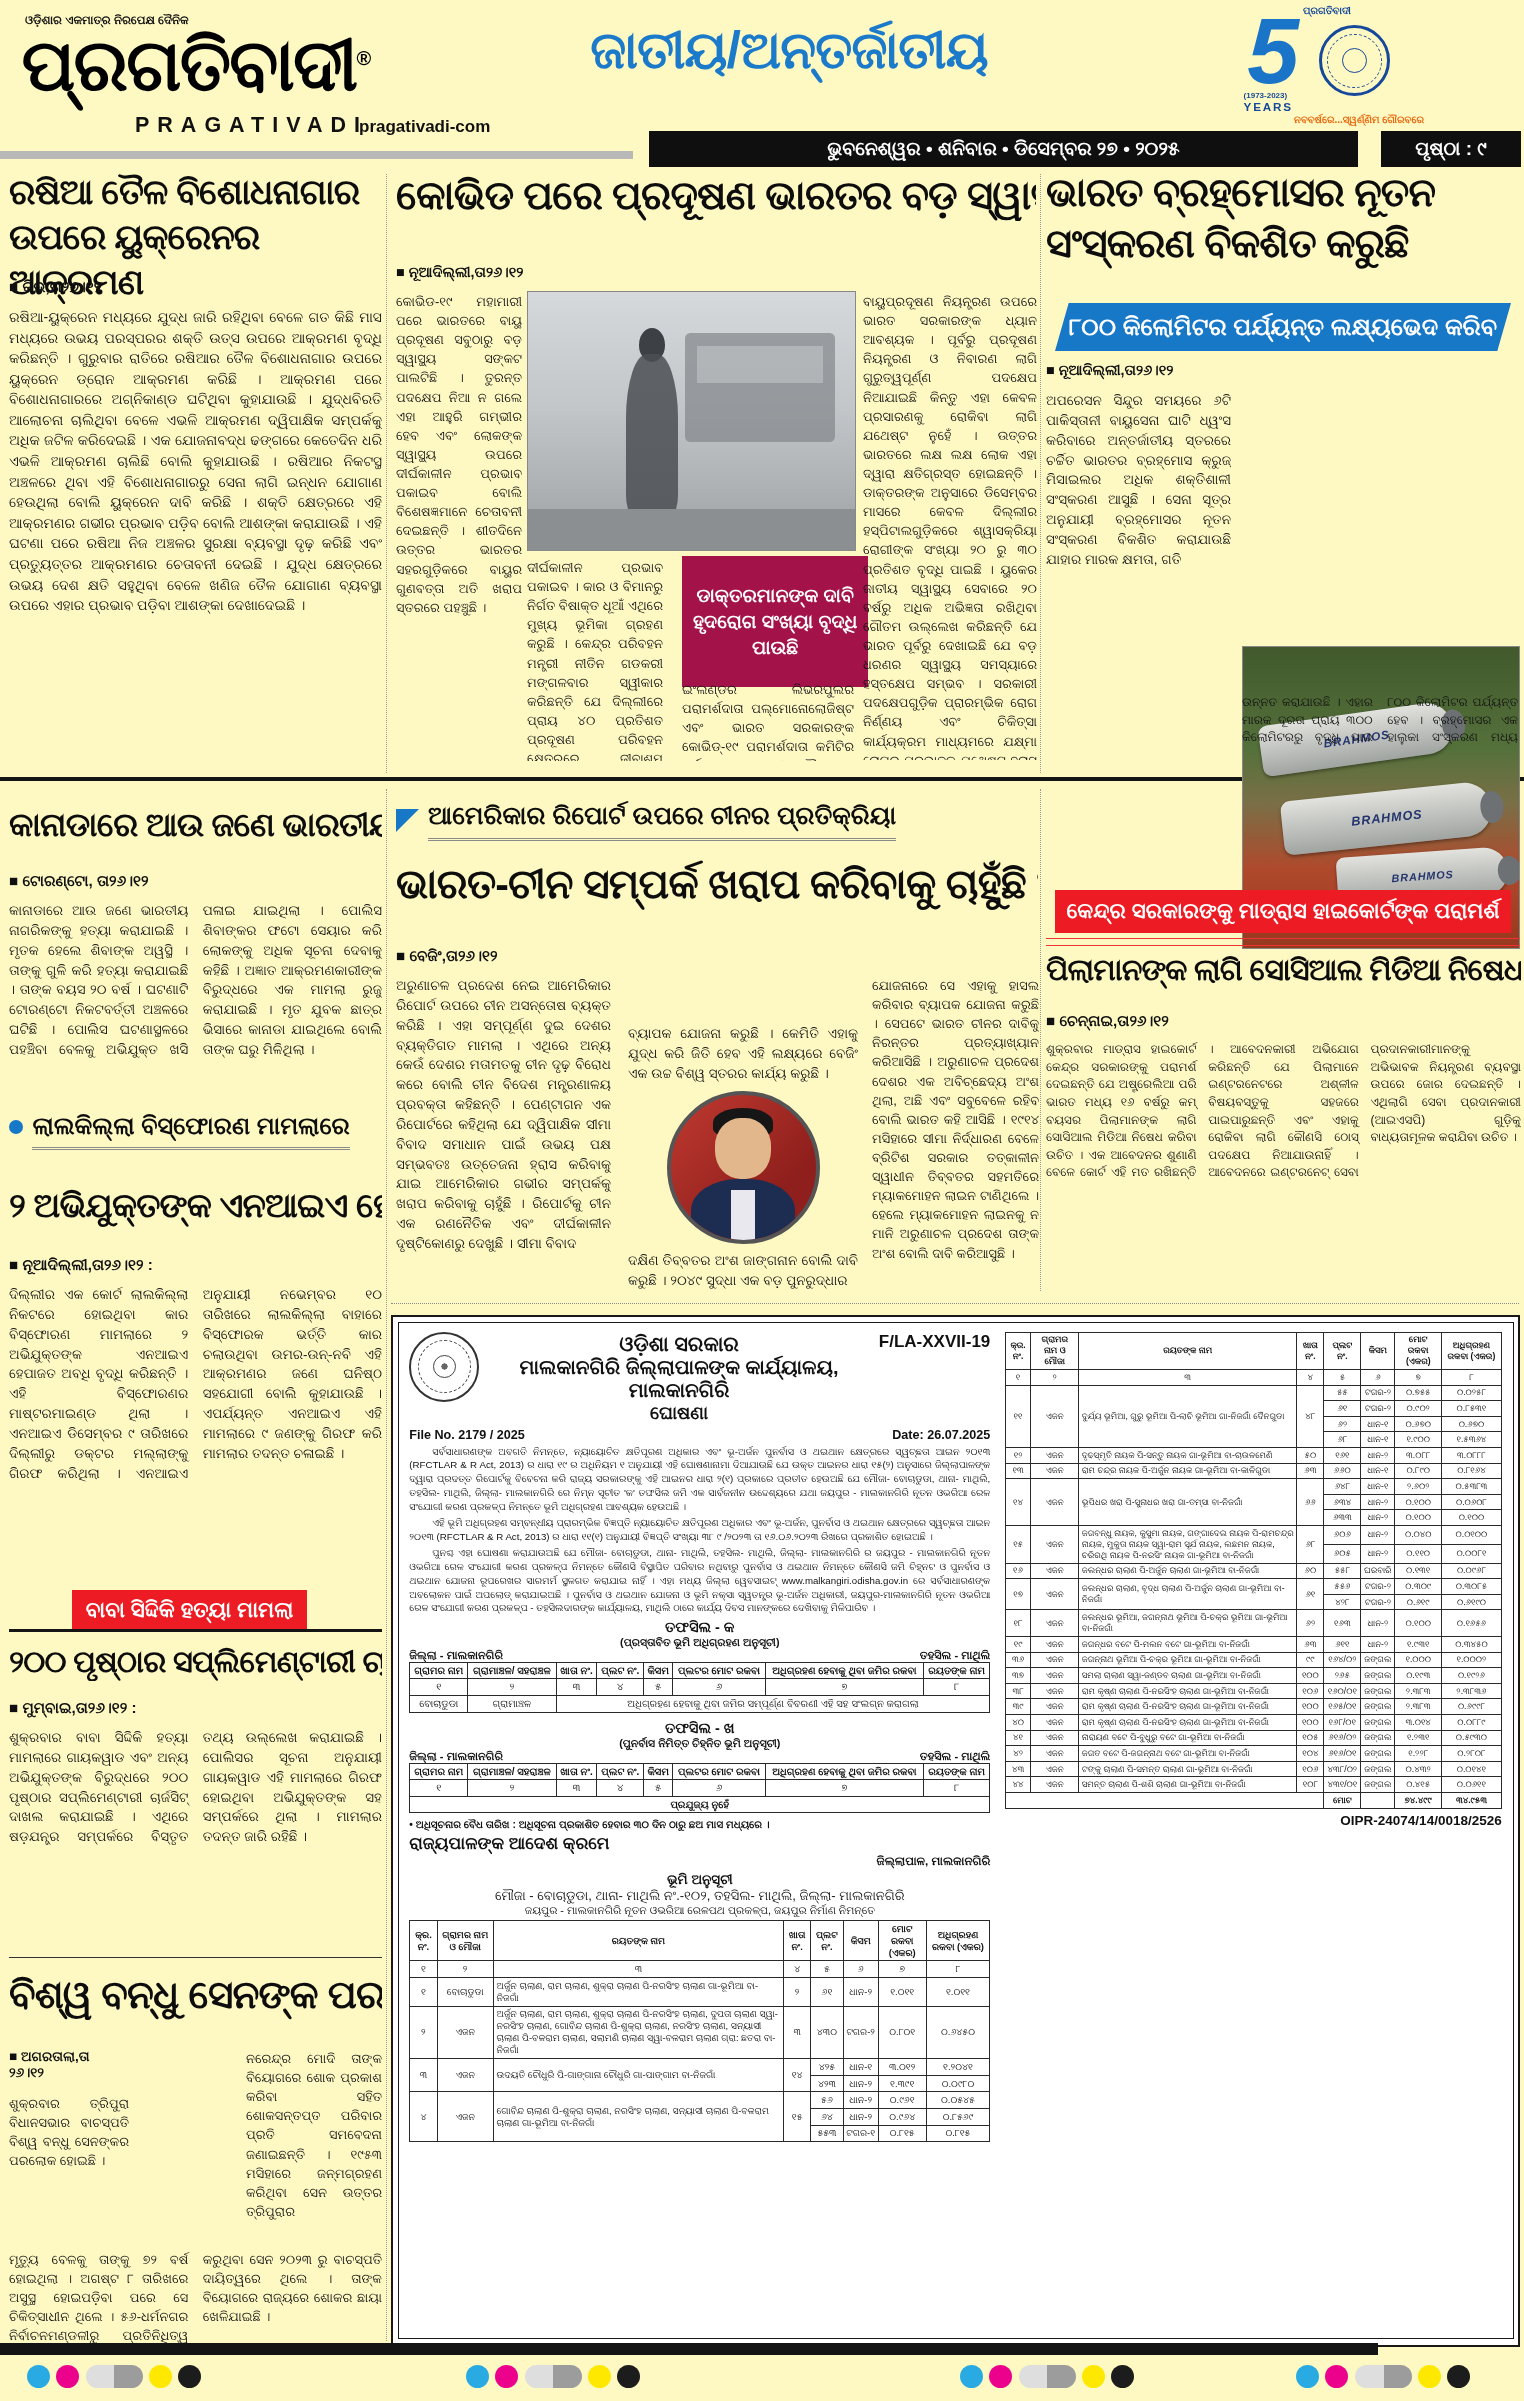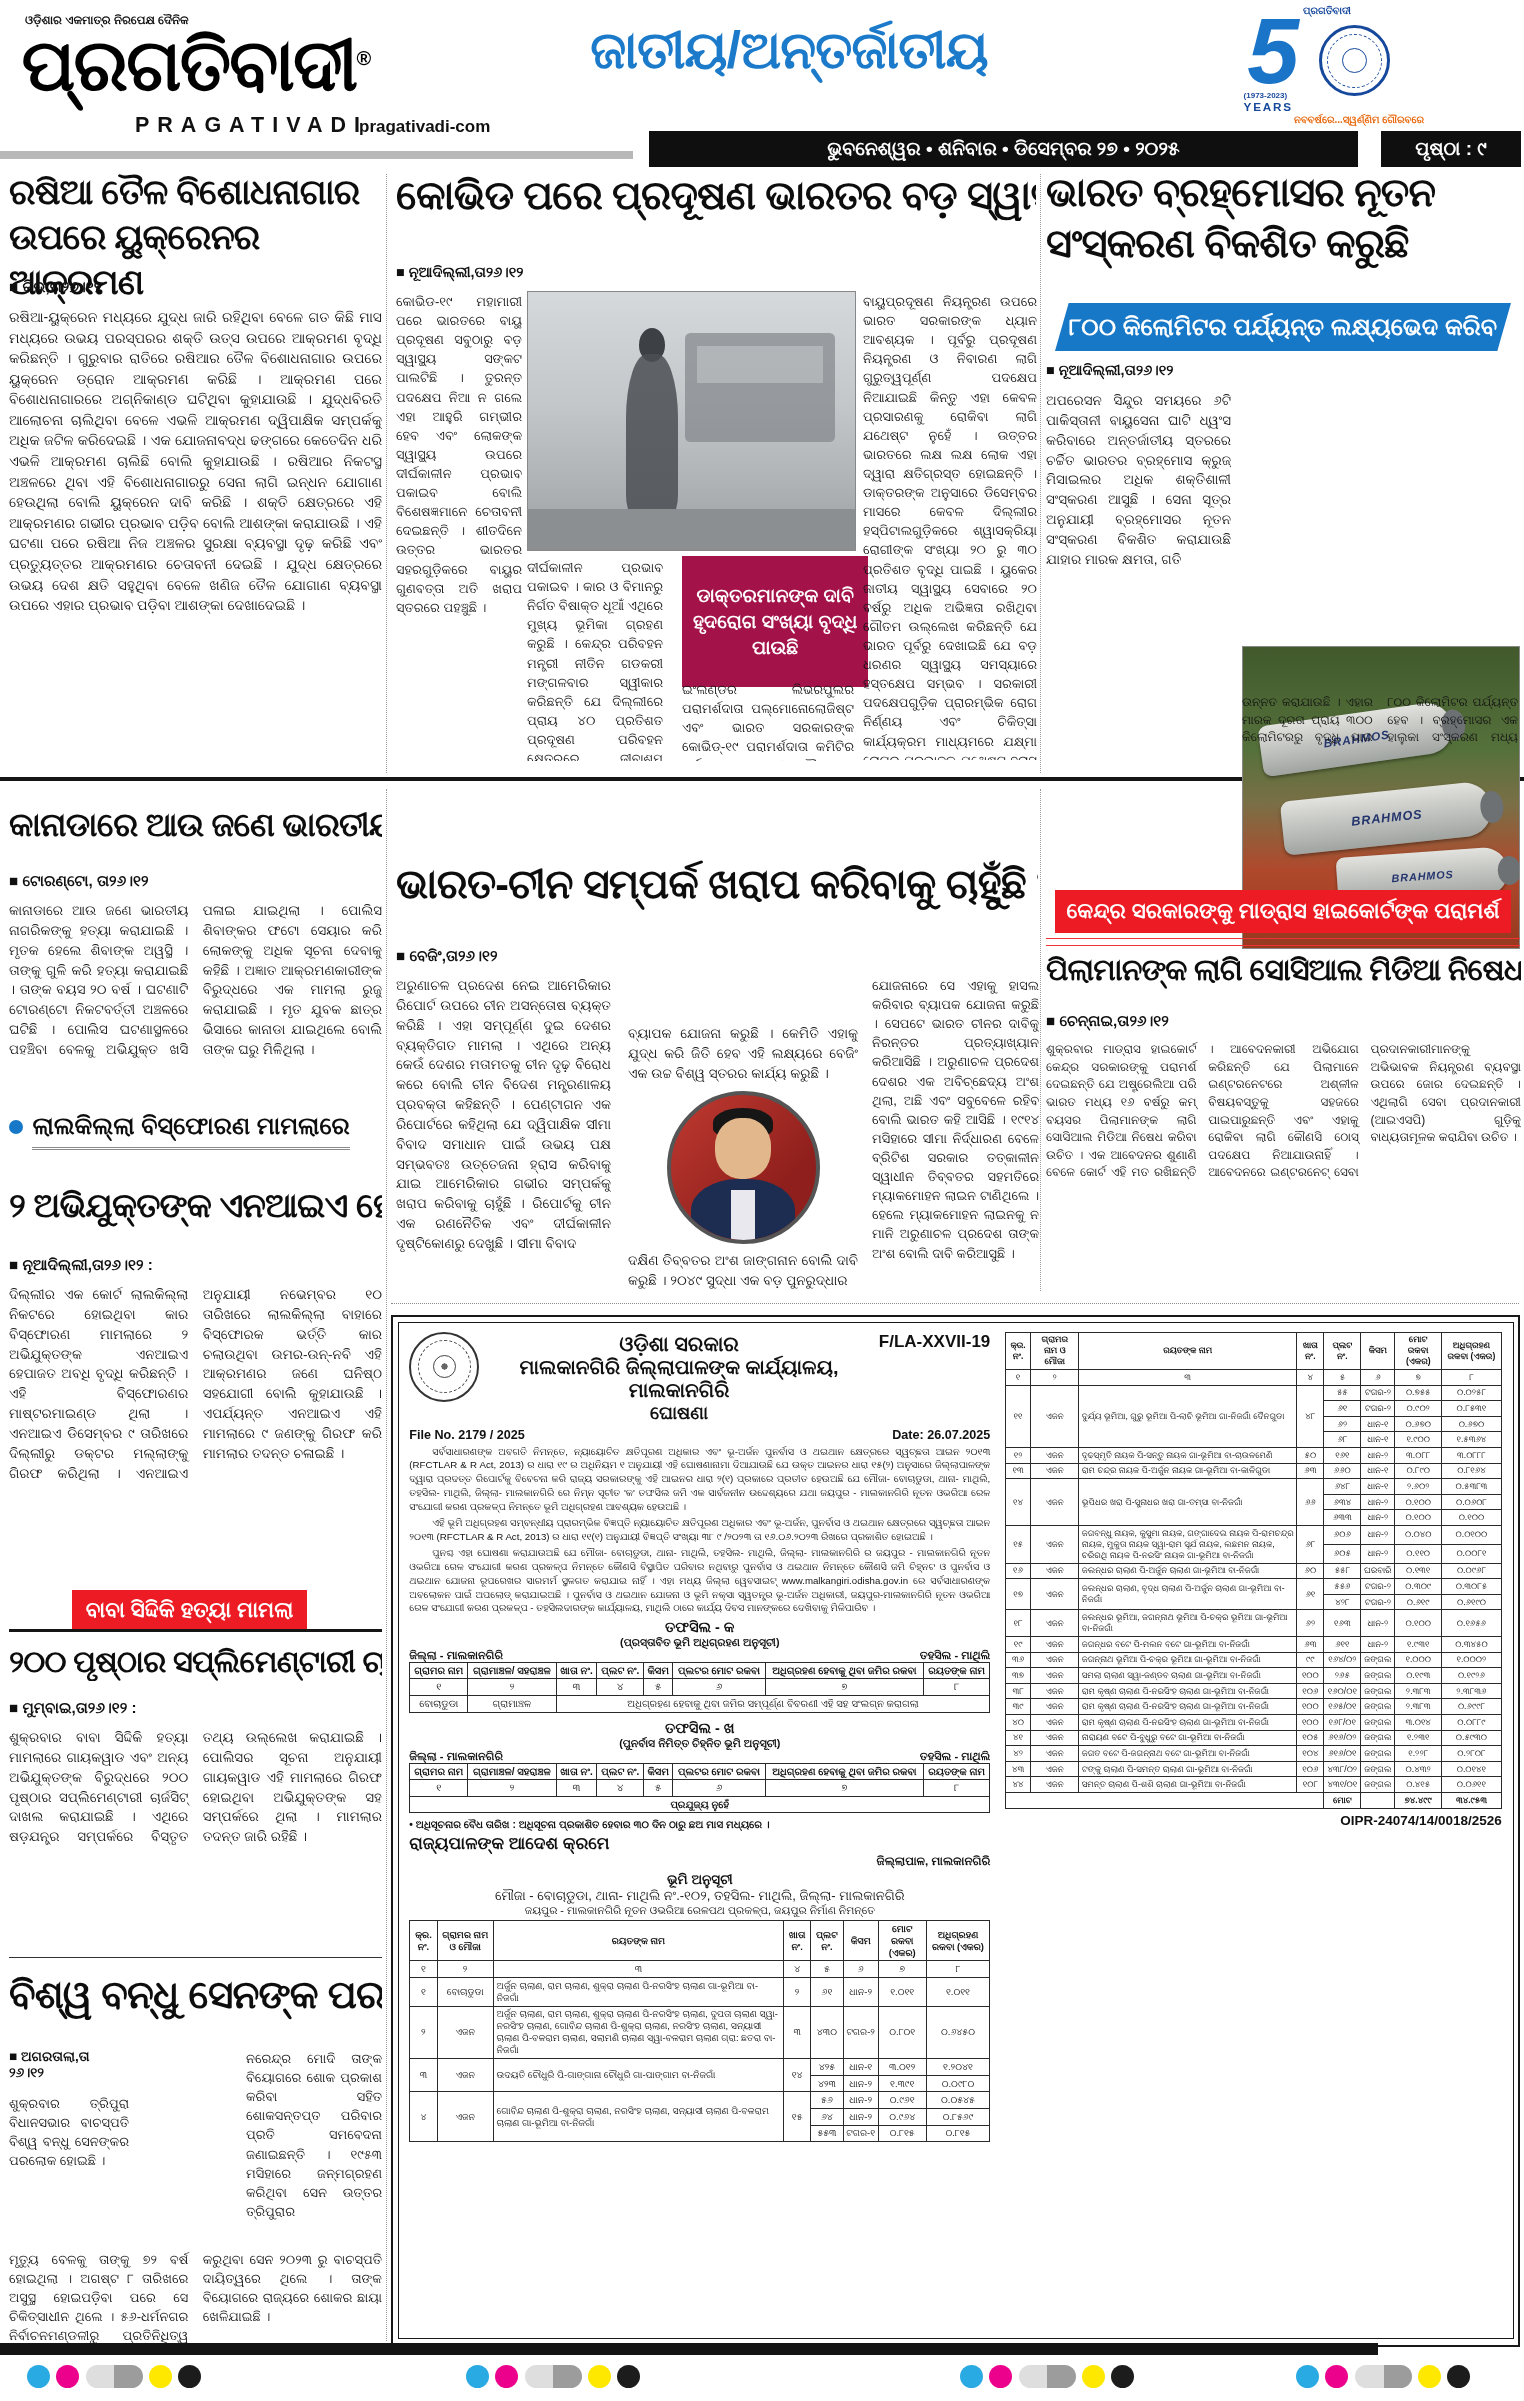--- a/index.html
+++ b/index.html
@@ -1,16 +1,16 @@
 <!DOCTYPE html>
 <html style="font-size:14.4px"><head>
 <meta charset="utf-8">
 <style>
   html,body{margin:0;padding:0;background:#e9e9e6;}
-  #page{position:relative;width:1525px;height:2401px;background:#ffffff;overflow:hidden;
+  #page{position:relative;width:1525px;height:2401px;background:#fef9c3;overflow:hidden;
         font-family:"Liberation Sans",sans-serif;color:#111;}
   .abs{position:absolute;}
   .hl{font-weight:900;color:#0d0d0d;letter-spacing:-0.9px;line-height:1.28;overflow:hidden;}
   .byline{font-weight:bold;font-size:15.2px;color:#101010;}
   .body-txt{font-size:13.5px;line-height:1.47;text-align:justify;color:#141414;overflow:hidden;}
   .vsep{position:absolute;width:0;border-left:1.8px dotted #9a9a9a;}
   .hrule{position:absolute;background:#151515;}
   .kicker{font-weight:900;font-size:24px;color:#0d0d0d;display:inline-block;
           border-bottom:3.6px double #8a8a8a;padding-bottom:7.2px;}
   .dot{display:inline-block;width:14.4px;height:14.4px;border-radius:50%;background:#1878c8;margin-right:9px;}
@@ -158,20 +158,23 @@
   <div class="abs hl" style="left:9px;top:1970px;width:373px;font-size:39px;white-space:nowrap;">ବିଶ୍ୱ ବନ୍ଧୁ ସେନଙ୍କ ପରଲୋକ</div>
   <div class="abs" style="left:9px;top:2049px;width:120px;">
     <div class="byline" style="font-size:13.5px;">■ ଅଗରତାଲା,ତା</div>
     <div class="byline" style="font-size:13.5px;">୨୬।୧୨</div>
     <div class="body-txt" style="font-size:13px;margin-top:13px;height:188px;">ଶୁକ୍ରବାର ତ୍ରିପୁରା ବିଧାନସଭାର ବାଚସ୍ପତି ବିଶ୍ୱ ବନ୍ଧୁ ସେନଙ୍କର ପରଲୋକ ହୋଇଛି ।</div>
   </div>
 
   <div class="abs body-txt" style="left:246px;top:2049px;width:136px;height:194px;font-size:13px;">ନରେନ୍ଦ୍ର ମୋଦି ତାଙ୍କ ବିୟୋଗରେ ଶୋକ ପ୍ରକାଶ କରିବା ସହିତ ଶୋକସନ୍ତପ୍ତ ପରିବାର ପ୍ରତି ସମବେଦନା ଜଣାଇଛନ୍ତି । ୧୯୫୩ ମସିହାରେ ଜନ୍ମଗ୍ରହଣ କରିଥିବା ସେନ ଉତ୍ତର ତ୍ରିପୁରାର</div>
   <div class="abs body-txt cols2" style="left:9px;top:2250px;width:373px;height:117px;font-size:13px;">ମୃତ୍ୟୁ ବେଳକୁ ତାଙ୍କୁ ୭୨ ବର୍ଷ ହୋଇଥିଲା । ଅଗଷ୍ଟ ୮ ତାରିଖରେ ଅସୁସ୍ଥ ହୋଇପଡ଼ିବା ପରେ ସେ ଚିକିତ୍ସାଧୀନ ଥିଲେ । ୫୬-ଧର୍ମନଗର ନିର୍ବାଚନମଣ୍ଡଳୀରୁ ପ୍ରତିନିଧିତ୍ୱ କରୁଥିବା ସେନ ୨୦୨୩ ରୁ ବାଚସ୍ପତି ଦାୟିତ୍ୱରେ ଥିଲେ । ତାଙ୍କ ବିୟୋଗରେ ରାଜ୍ୟରେ ଶୋକର ଛାୟା ଖେଳିଯାଇଛି ।</div>
 
+  <div class="abs" style="left:396px;top:801px;">
+    <span class="tri"></span><span class="kicker" style="font-size:25px;">ଆମେରିକାର ରିପୋର୍ଟ ଉପରେ ଚୀନର ପ୍ରତିକ୍ରିୟା</span>
+  </div>
   <div class="abs hl" style="left:396px;top:858px;width:642px;font-size:41px;white-space:nowrap;">ଭାରତ-ଚୀନ ସମ୍ପର୍କ ଖରାପ କରିବାକୁ ଚାହୁଁଛି ଆମେରିକା</div>
   <div class="abs byline" style="left:396px;top:947px;">■ ବେଜିଂ,ତା୨୬।୧୨</div>
   <div class="abs body-txt" style="left:396px;top:976px;width:215px;height:316px;">ଅରୁଣାଚଳ ପ୍ରଦେଶ ନେଇ ଆମେରିକାର ରିପୋର୍ଟ ଉପରେ ଚୀନ ଅସନ୍ତୋଷ ବ୍ୟକ୍ତ କରିଛି । ଏହା ସମ୍ପୂର୍ଣ୍ଣ ଦୁଇ ଦେଶର ବ୍ୟକ୍ତିଗତ ମାମଲା । ଏଥିରେ ଅନ୍ୟ କେଉଁ ଦେଶର ମତାମତକୁ ଚୀନ ଦୃଢ଼ ବିରୋଧ କରେ ବୋଲି ଚୀନ ବିଦେଶ ମନ୍ତ୍ରଣାଳୟ ପ୍ରବକ୍ତା କହିଛନ୍ତି । ପେଣ୍ଟାଗନ ଏକ ରିପୋର୍ଟରେ କହିଥିଲା ଯେ ଦ୍ୱିପାକ୍ଷିକ ସୀମା ବିବାଦ ସମାଧାନ ପାଇଁ ଉଭୟ ପକ୍ଷ ସମ୍ଭବତଃ ଉତ୍ତେଜନା ହ୍ରାସ କରିବାକୁ ଯାଇ ଆମେରିକାର ଗଭୀର ସମ୍ପର୍କକୁ ଖରାପ କରିବାକୁ ଚାହୁଁଛି । ରିପୋର୍ଟକୁ ଚୀନ ଏକ ରଣନୈତିକ ଏବଂ ଦୀର୍ଘକାଳୀନ ଦୃଷ୍ଟିକୋଣରୁ ଦେଖୁଛି । ସୀମା ବିବାଦ</div>
   <div class="abs" style="left:628px;top:1024px;width:230px;height:316px;overflow:hidden;">
     <div class="body-txt">ବ୍ୟାପକ ଯୋଜନା କରୁଛି । କେମିତି ଏହାକୁ ଯୁଦ୍ଧ କରି ଜିତି ହେବ ଏହି ଲକ୍ଷ୍ୟରେ ବେଜିଂ ଏକ ଉଚ୍ଚ ବିଶ୍ୱ ସ୍ତରର କାର୍ଯ୍ୟ କରୁଛି ।</div>
     <div class="circle-photo" style="width:145px;height:145px;margin:7.2px auto;">
       <div class="hair"></div>
       <div class="face"></div>
       <div class="suit"></div>
       <div class="shirt"></div>

